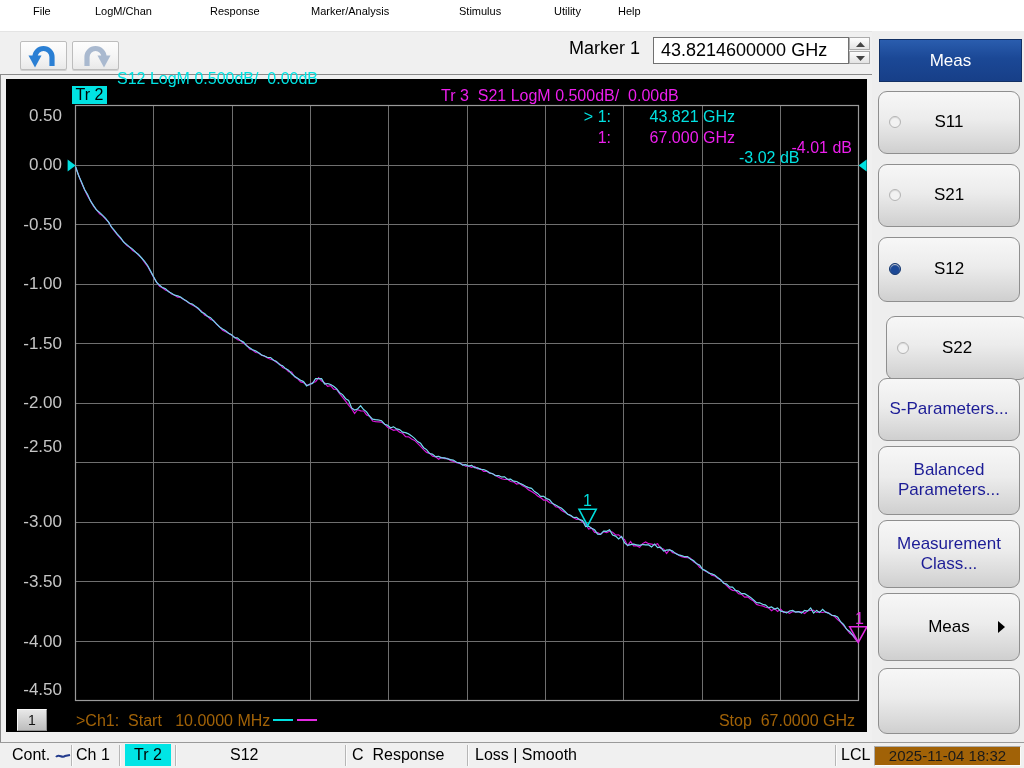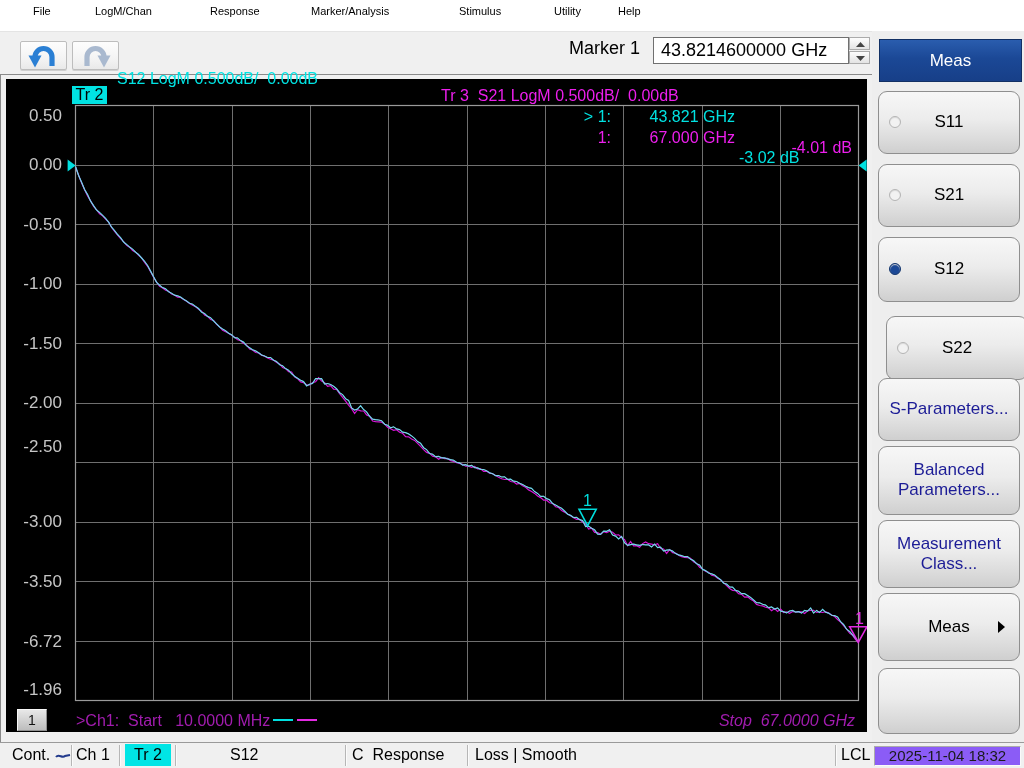--- a/index.html
+++ b/index.html
@@ -20,36 +20,36 @@
   border:1px solid #ababab; }
 .spb svg { position:absolute; left:5px; top:3px; }
 
 #frame { position:absolute; left:0; top:74px; width:872px; height:668px; background:#f0f0f0; border-top:1px solid #8a8a8a; border-left:1px solid #8a8a8a; }
 #chart { position:absolute; left:6px; top:79px; width:861px; height:653px; background:#000; }
 #chart svg { position:absolute; left:0; top:0; }
 .ct { position:absolute; font-size:16px; white-space:pre; }
 .ylab { position:absolute; left:0px; width:62px; text-align:right; font-size:17px; color:#c6c6c6; }
 .cy { color:#00e2e2; }
 .mg { color:#ed1fed; }
-.wt { color:#a21caf; }
+.wt { color:#a16207; }
 
 #sidebar { position:absolute; left:872px; top:31px; width:152px; height:711px; background:#eeeeee; }
 #meas { position:absolute; left:879px; top:39px; width:143px; height:43px; background:linear-gradient(#2a5dae,#1b4896 45%,#173f88);
   border:1px solid #123064; color:#fff; font-size:17px; text-align:center; line-height:41px; }
 .sbtn { position:absolute; left:878px; width:142px; background:linear-gradient(#f7f7f7,#ececec 45%,#dadada 80%,#cfcfcf);
   border:1px solid #8f8f8f; border-radius:9px; font-size:17px; color:#000; text-align:center;
   display:flex; align-items:center; justify-content:center; }
 .sbtn.navy { color:#1c1c96; }
 .btxt { display:inline-block; vertical-align:middle; line-height:normal; }
 .radio { position:absolute; left:10px; top:50%; margin-top:-6px; width:12px; height:12px; border-radius:50%;
   background:#f2f2f2; border:1px solid #b4b4b4; box-shadow:inset 0 1px 1px #d9d9d9; }
 .radio.sel { background:#1b4896; border:1px solid #16386f; }
 .marrow { position:absolute; right:14px; top:50%; margin-top:-6px; width:0; height:0;
   border-left:7px solid #000; border-top:6px solid transparent; border-bottom:6px solid transparent; }
-#datebox { position:absolute; z-index:9; left:874px; top:746px; width:147px; height:20px; background:#8b5cf6;
+#datebox { position:absolute; z-index:9; left:874px; top:746px; width:147px; height:20px; background:#a16207;
   border:1px solid #ababab; border-right-color:#fafafa; border-bottom-color:#fafafa;
   font-size:15px; color:#1a1a1a; text-align:center; line-height:18px; }
 
 #status { position:absolute; left:0; top:742px; width:1024px; height:26px; background:#f0f0f0; border-top:1px solid #9a9a9a; }
 #status .it { position:absolute; top:3px; font-size:16px; color:#000; white-space:pre; }
 .sep { position:absolute; top:2px; width:1px; height:21px; background:#b6b6b6; box-shadow:1px 0 0 #fbfbfb; }
 #tr2tag { position:absolute; left:125px; top:1px; width:46px; height:22px; background:#00e5e5; color:#000;
   font-size:16px; text-align:center; line-height:22px; }
 #onebtn { position:absolute; left:17px; top:709px; width:30px; height:22px;
   background:linear-gradient(#e8e8e8,#bdbdbd); border:1px solid #8f8f8f;
@@ -137,26 +137,26 @@
 <div class="ct mg" style="left:700px; top:139px; width:152px; text-align:right;">-4.01 dB</div>
 <div class="ylab" style="top:105.6px">0.50</div>
 <div class="ylab" style="top:155.1px">0.00</div>
 <div class="ylab" style="top:214.6px">-0.50</div>
 <div class="ylab" style="top:274.1px">-1.00</div>
 <div class="ylab" style="top:333.7px">-1.50</div>
 <div class="ylab" style="top:393.2px">-2.00</div>
 <div class="ylab" style="top:437px">-2.50</div>
 <div class="ylab" style="top:512.4px">-3.00</div>
 <div class="ylab" style="top:571.9px">-3.50</div>
-<div class="ylab" style="top:631.5px">-6.72</div>
-<div class="ylab" style="top:680.0px">-1.96</div>
+<div class="ylab" style="top:631.5px">-4.00</div>
+<div class="ylab" style="top:680.0px">-4.50</div>
 <div class="ct wt" style="left:76px; top:712px;">&gt;Ch1:  Start   10.0000 MHz</div>
 <div class="abs" style="left:273px; top:719px; width:20px; height:2px; background:#00e0e0;"></div>
 <div class="abs" style="left:297px; top:719px; width:20px; height:2px; background:#e22ae2;"></div>
-<div class="ct wt" style="left:655px; top:712px; width:200px; text-align:right;font-style:italic;">Stop  67.0000 GHz</div>
+<div class="ct wt" style="left:655px; top:712px; width:200px; text-align:right;">Stop  67.0000 GHz</div>
 <div id="onebtn">1</div>
 <div id="sidebar"></div>
 <div id="meas">Meas</div>
 <div class="sbtn" style="top:90.5px;height:63px;">
     <span class="radio"></span>
     <span class="btxt">S11</span>
   </div>
 <div class="sbtn" style="top:163.5px;height:63px;">
     <span class="radio"></span>
     <span class="btxt">S21</span>

